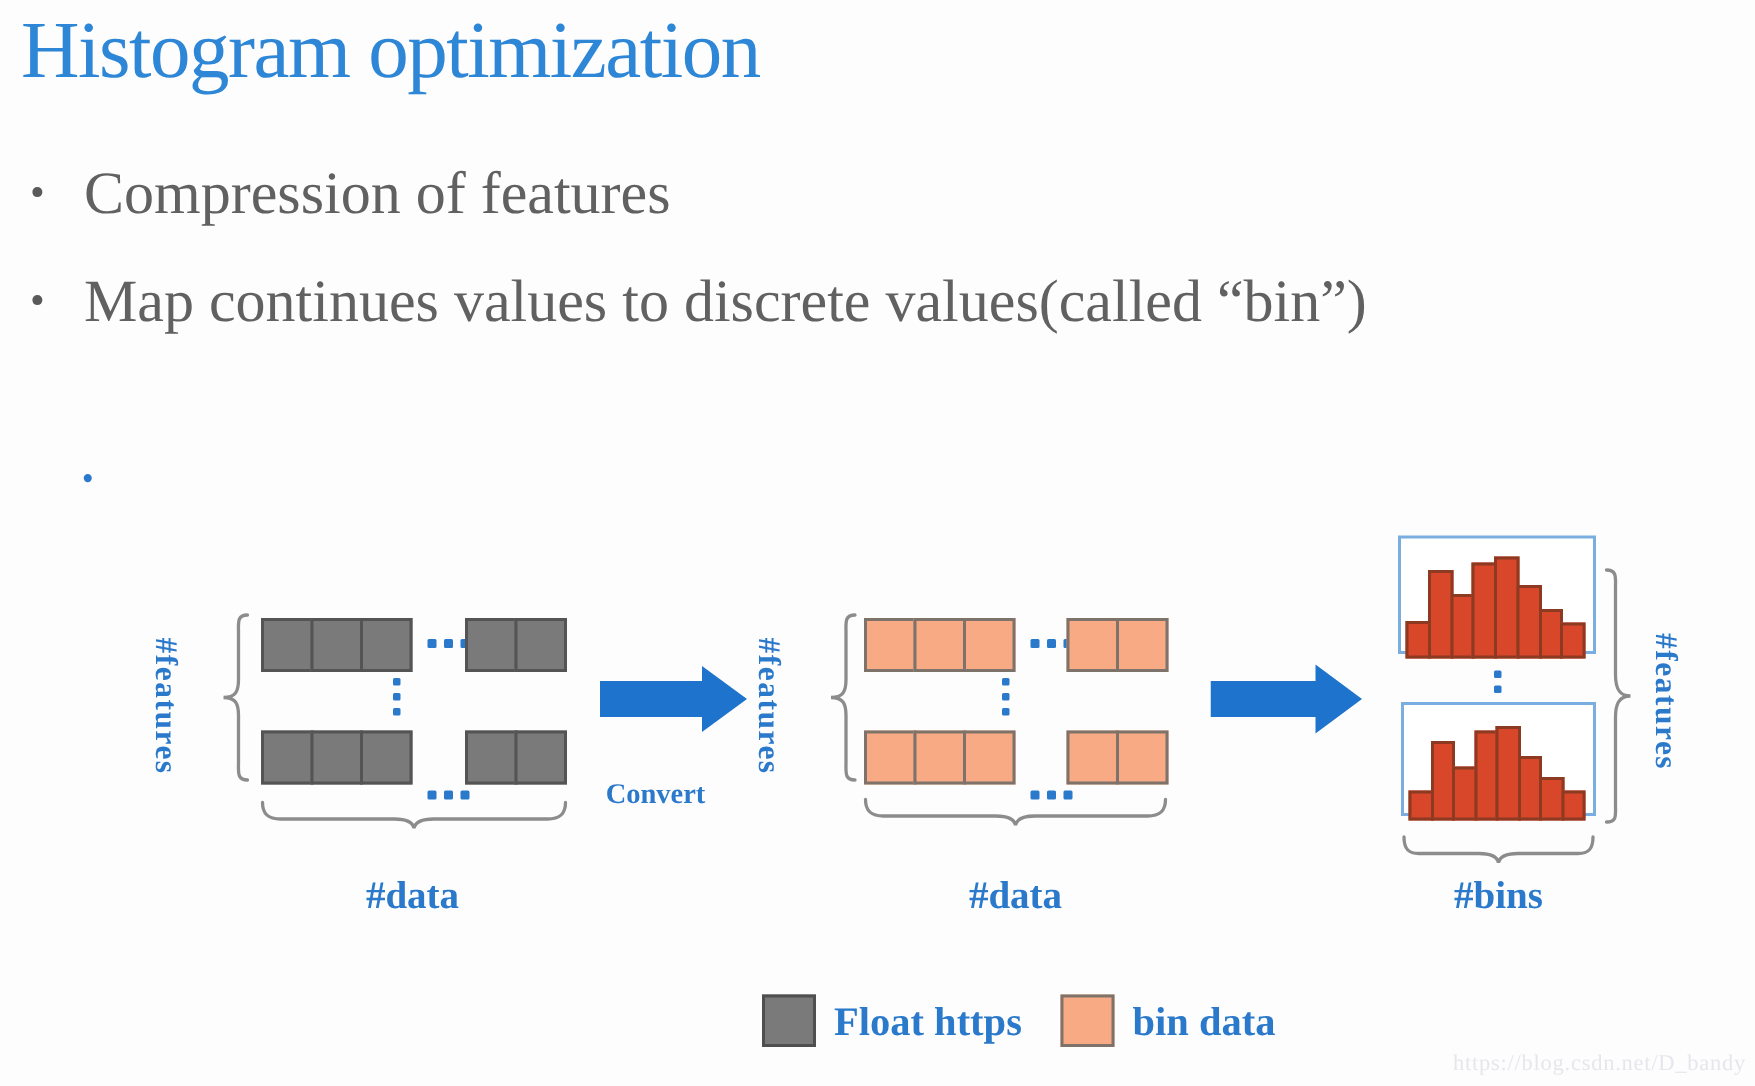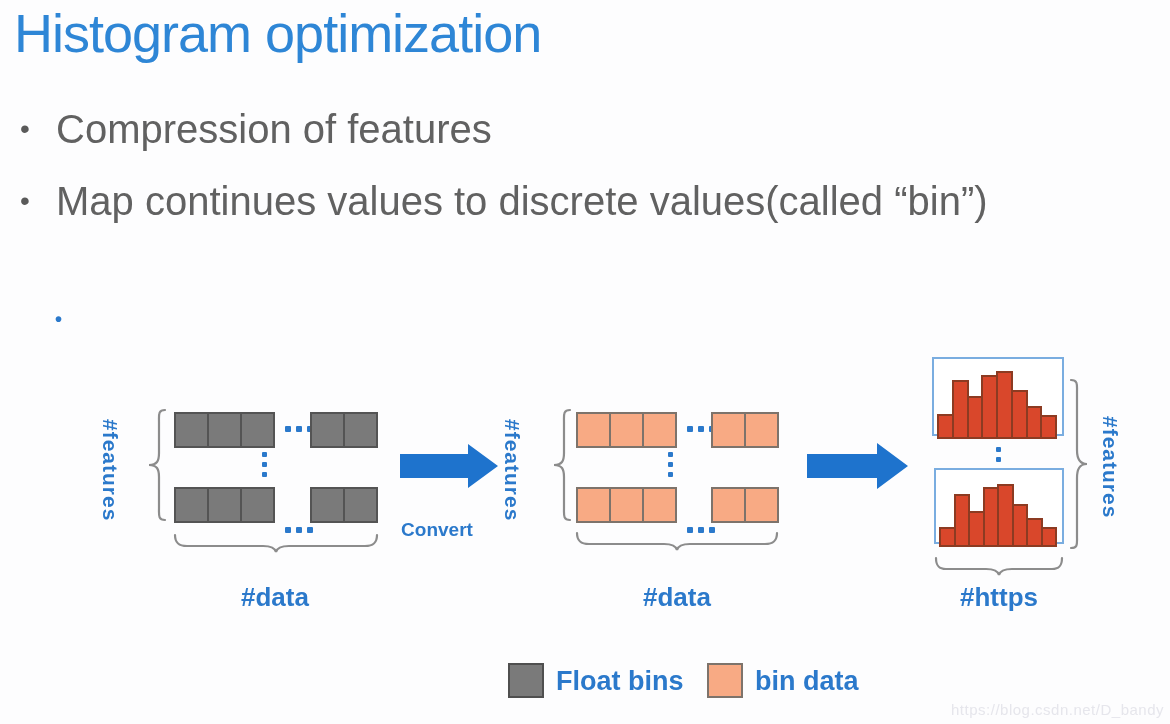--- a/index.html
+++ b/index.html
@@ -17,21 +17,21 @@
     --brace:#8c8c8c;
     --watermark:#e6e6ec;
   }
   *{margin:0;padding:0;box-sizing:border-box;}
   html,body{background:#ffffff;}
   .slide{
     position:relative;
     width:1170px;height:724px;
     background:#fdfdfe;
     overflow:hidden;
-    font-family:Liberation Sans, sans-serif;
+    font-family:Liberation Serif, serif;
   }
   .title{
     position:absolute;left:14px;top:2px;
     font-size:54px;font-weight:300;color:var(--title-blue);
     letter-spacing:-1px;
   }
   .bullet{
     position:absolute;display:flex;align-items:flex-start;
     color:var(--body-gray);font-weight:300;font-size:40px;line-height:1.26;
   }
@@ -244,22 +244,22 @@
   </div>
 
   <svg class="brace" style="left:1068px;top:378px;" width="22" height="172" viewBox="0 0 22 172">
     <path d="M3,2 C10,2 9,7 9,14 L9,72 C9,80 11,86 19,86 C11,86 9,92 9,100 L9,158 C9,166 10,170 3,170"></path>
   </svg>
   <div class="vlabel" style="left:1098px;top:385px;height:165px;">#features</div>
 
   <svg class="brace" style="left:934px;top:556px;" width="130" height="22" viewBox="0 0 130 22">
     <path d="M2,2 C2,10 5,13 12,13 L52,13 C60,13 64,15 65,19 C66,15 70,13 78,13 L118,13 C125,13 128,10 128,2"></path>
   </svg>
-  <div class="hlabel" style="left:934px;top:582px;width:130px;">#https</div>
+  <div class="hlabel" style="left:934px;top:582px;width:130px;">#bins</div>
 
   <div class="legend-swatch float" style="left:508px;top:663px;"></div>
-  <div class="legend-label" style="left:556px;top:666px;">Float bins</div>
+  <div class="legend-label" style="left:556px;top:666px;">Float https</div>
   <div class="legend-swatch bin" style="left:707px;top:663px;"></div>
   <div class="legend-label" style="left:755px;top:666px;">bin data</div>
 
   <div class="watermark">https://blog.csdn.net/D_bandy</div>
 
 </div>
 
 </body></html>

